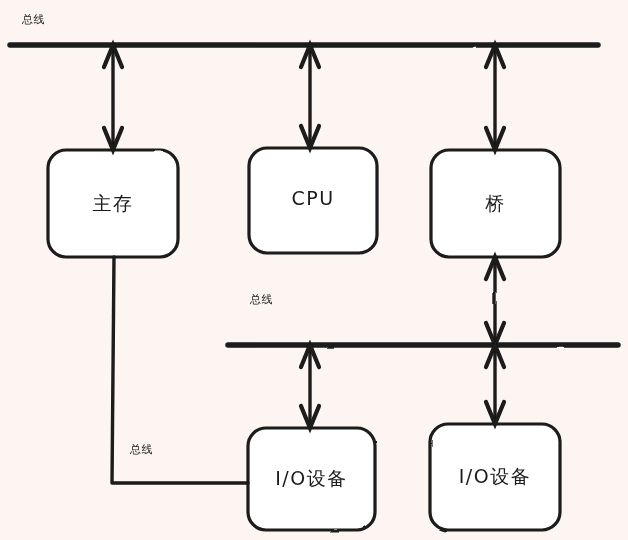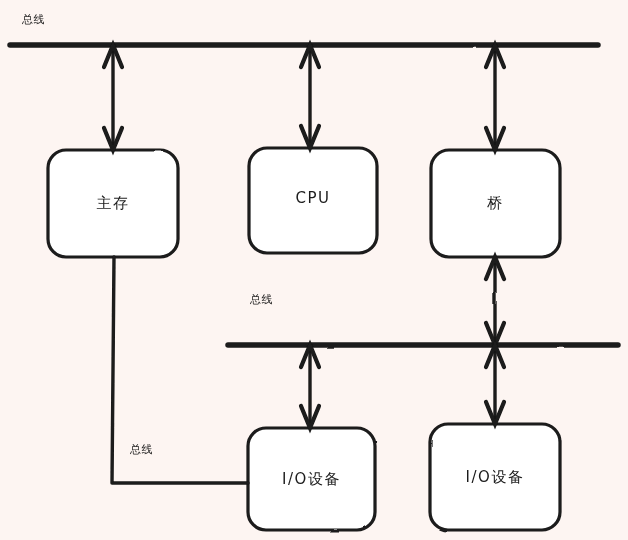--- a/index.html
+++ b/index.html
@@ -25,21 +25,21 @@
     top: 0;
     width: 628px;
     height: 540px;
   }
   .node-label {
     position: absolute;
     display: flex;
     align-items: center;
     justify-content: center;
     font-family: "DejaVu Sans", sans-serif;
-    font-size: 15px;
+    font-size: 19px;
     color: #1b1b1b;
     letter-spacing: 1.5px;
     pointer-events: none;
     white-space: nowrap;
   }
   .bus-label {
     position: absolute;
     font-family: "DejaVu Sans", sans-serif;
     font-size: 11px;
     color: #1b1b1b;

